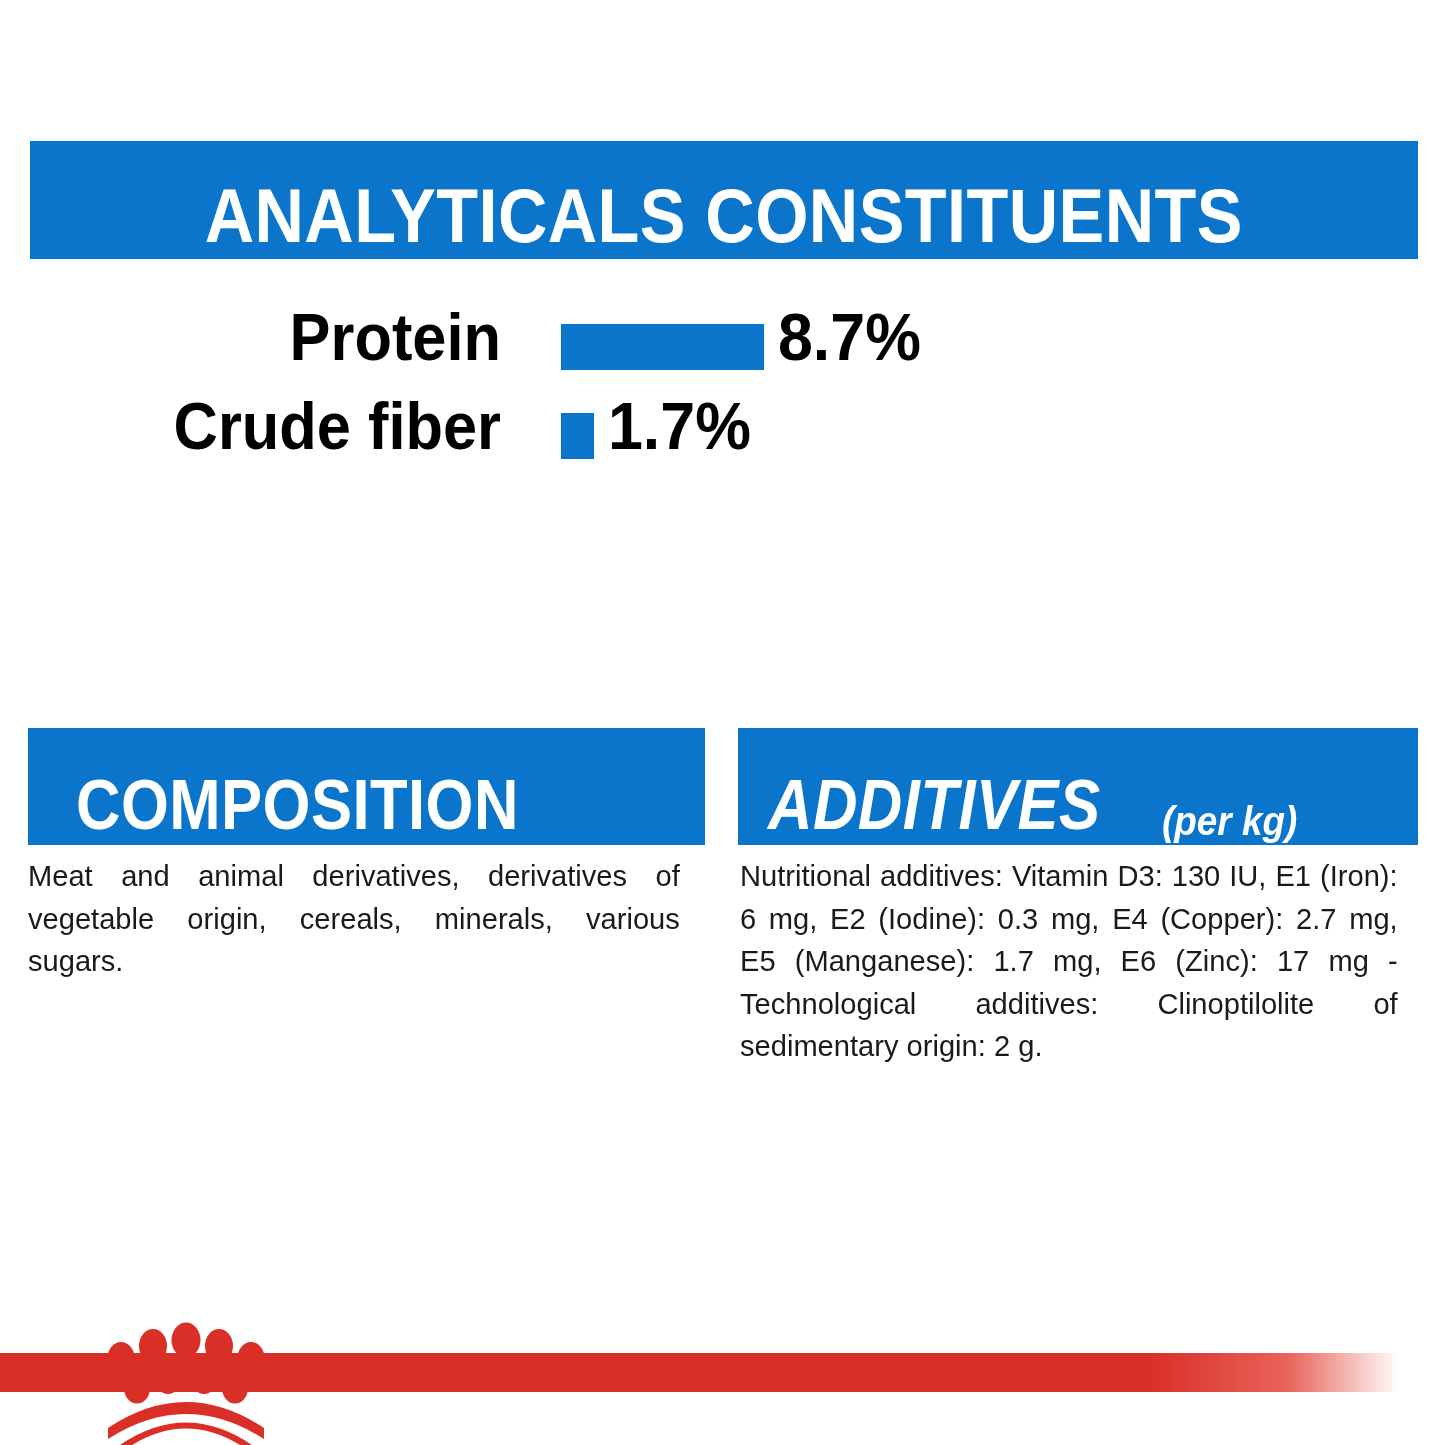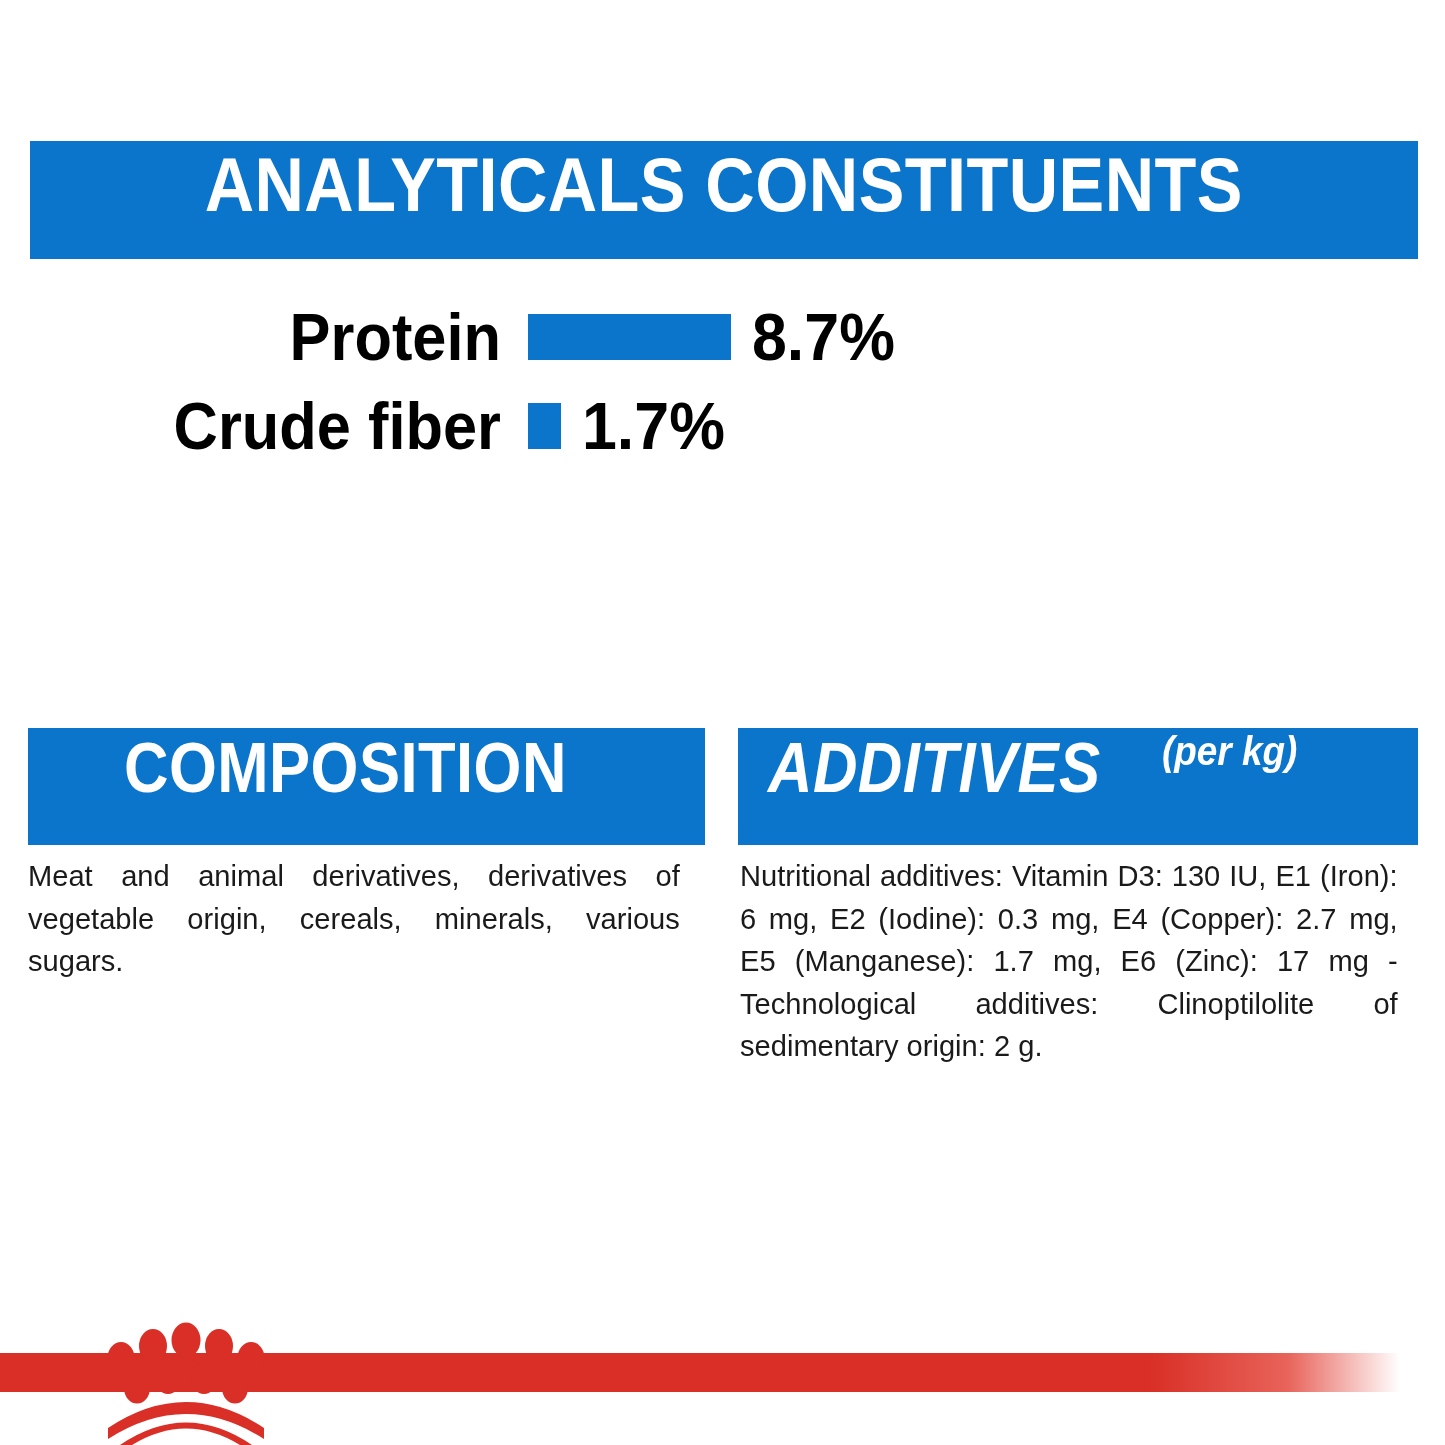--- a/index.html
+++ b/index.html
@@ -14,21 +14,21 @@
     overflow: hidden;
     font-family: "Liberation Sans", sans-serif;
     -webkit-font-smoothing: antialiased;
   }
 
   
   .blue-band {
     position: absolute;
     background: #0b75cc;
     display: flex;
-    align-items: flex-start;
+    align-items: flex-end;
     box-sizing: border-box;
   }
   .band-title {
     color: #ffffff;
     font-family: "Liberation Sans Narrow", "Liberation Sans", sans-serif;
     font-weight: bold;
     letter-spacing: 0.5px;
     transform: scaleX(0.88);
     transform-origin: left center;
     white-space: nowrap;
@@ -66,24 +66,23 @@
     font-family: "Liberation Sans Narrow", "Liberation Sans", sans-serif;
     font-weight: bold;
     font-size: 66px;
     color: #000000;
     line-height: 1;
     transform: scaleX(0.93);
     transform-origin: right center;
     white-space: nowrap;
   }
   .const-barwrap {
-    margin-left: 27px;
+    margin-left: 60px;
     display: flex;
-    align-items: center;
-    gap: 7px;
+    align-items: flex-end;
   }
   .const-bar {
     background: #0b75cc;
     height: 46px;
     display: block;
   }
   .const-value {
     margin-left: 14px;
     font-family: "Liberation Sans Narrow", "Liberation Sans", sans-serif;
     font-weight: bold;
@@ -94,21 +93,21 @@
     transform: scaleX(0.95);
     transform-origin: left center;
   }
 
   
   #composition-band {
     left: 28px;
     top: 728px;
     width: 677px;
     height: 117px;
-    padding-left: 96px;
+    padding-left: 48px;
   }
   #composition-band .band-title { font-size: 70px; }
 
   #additives-band {
     left: 738px;
     top: 728px;
     width: 680px;
     height: 117px;
     padding-left: 30px;
     font-style: italic;

